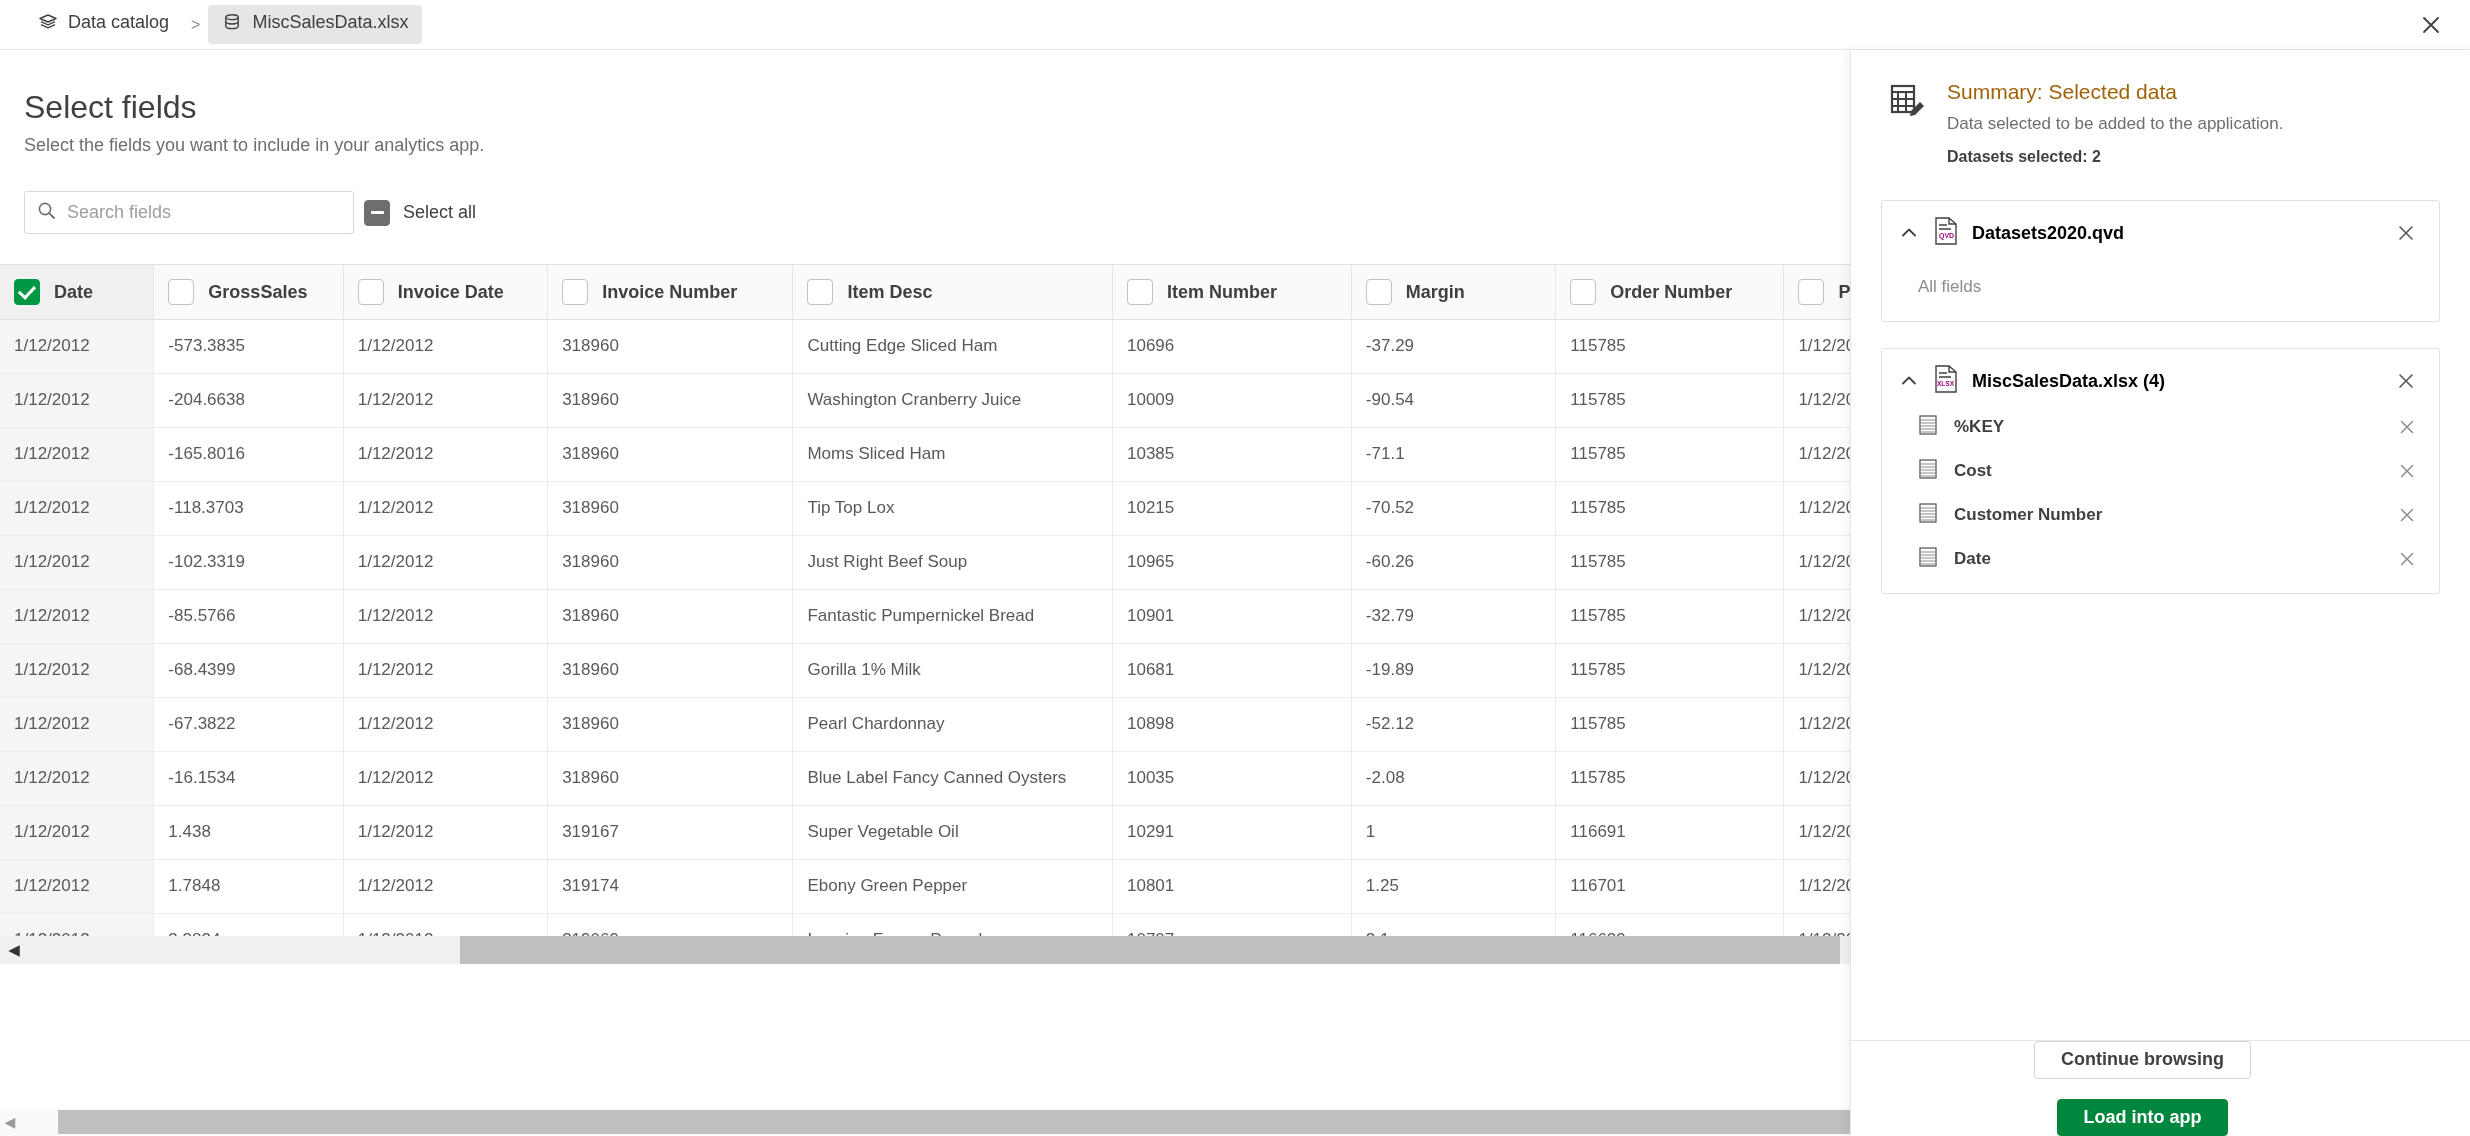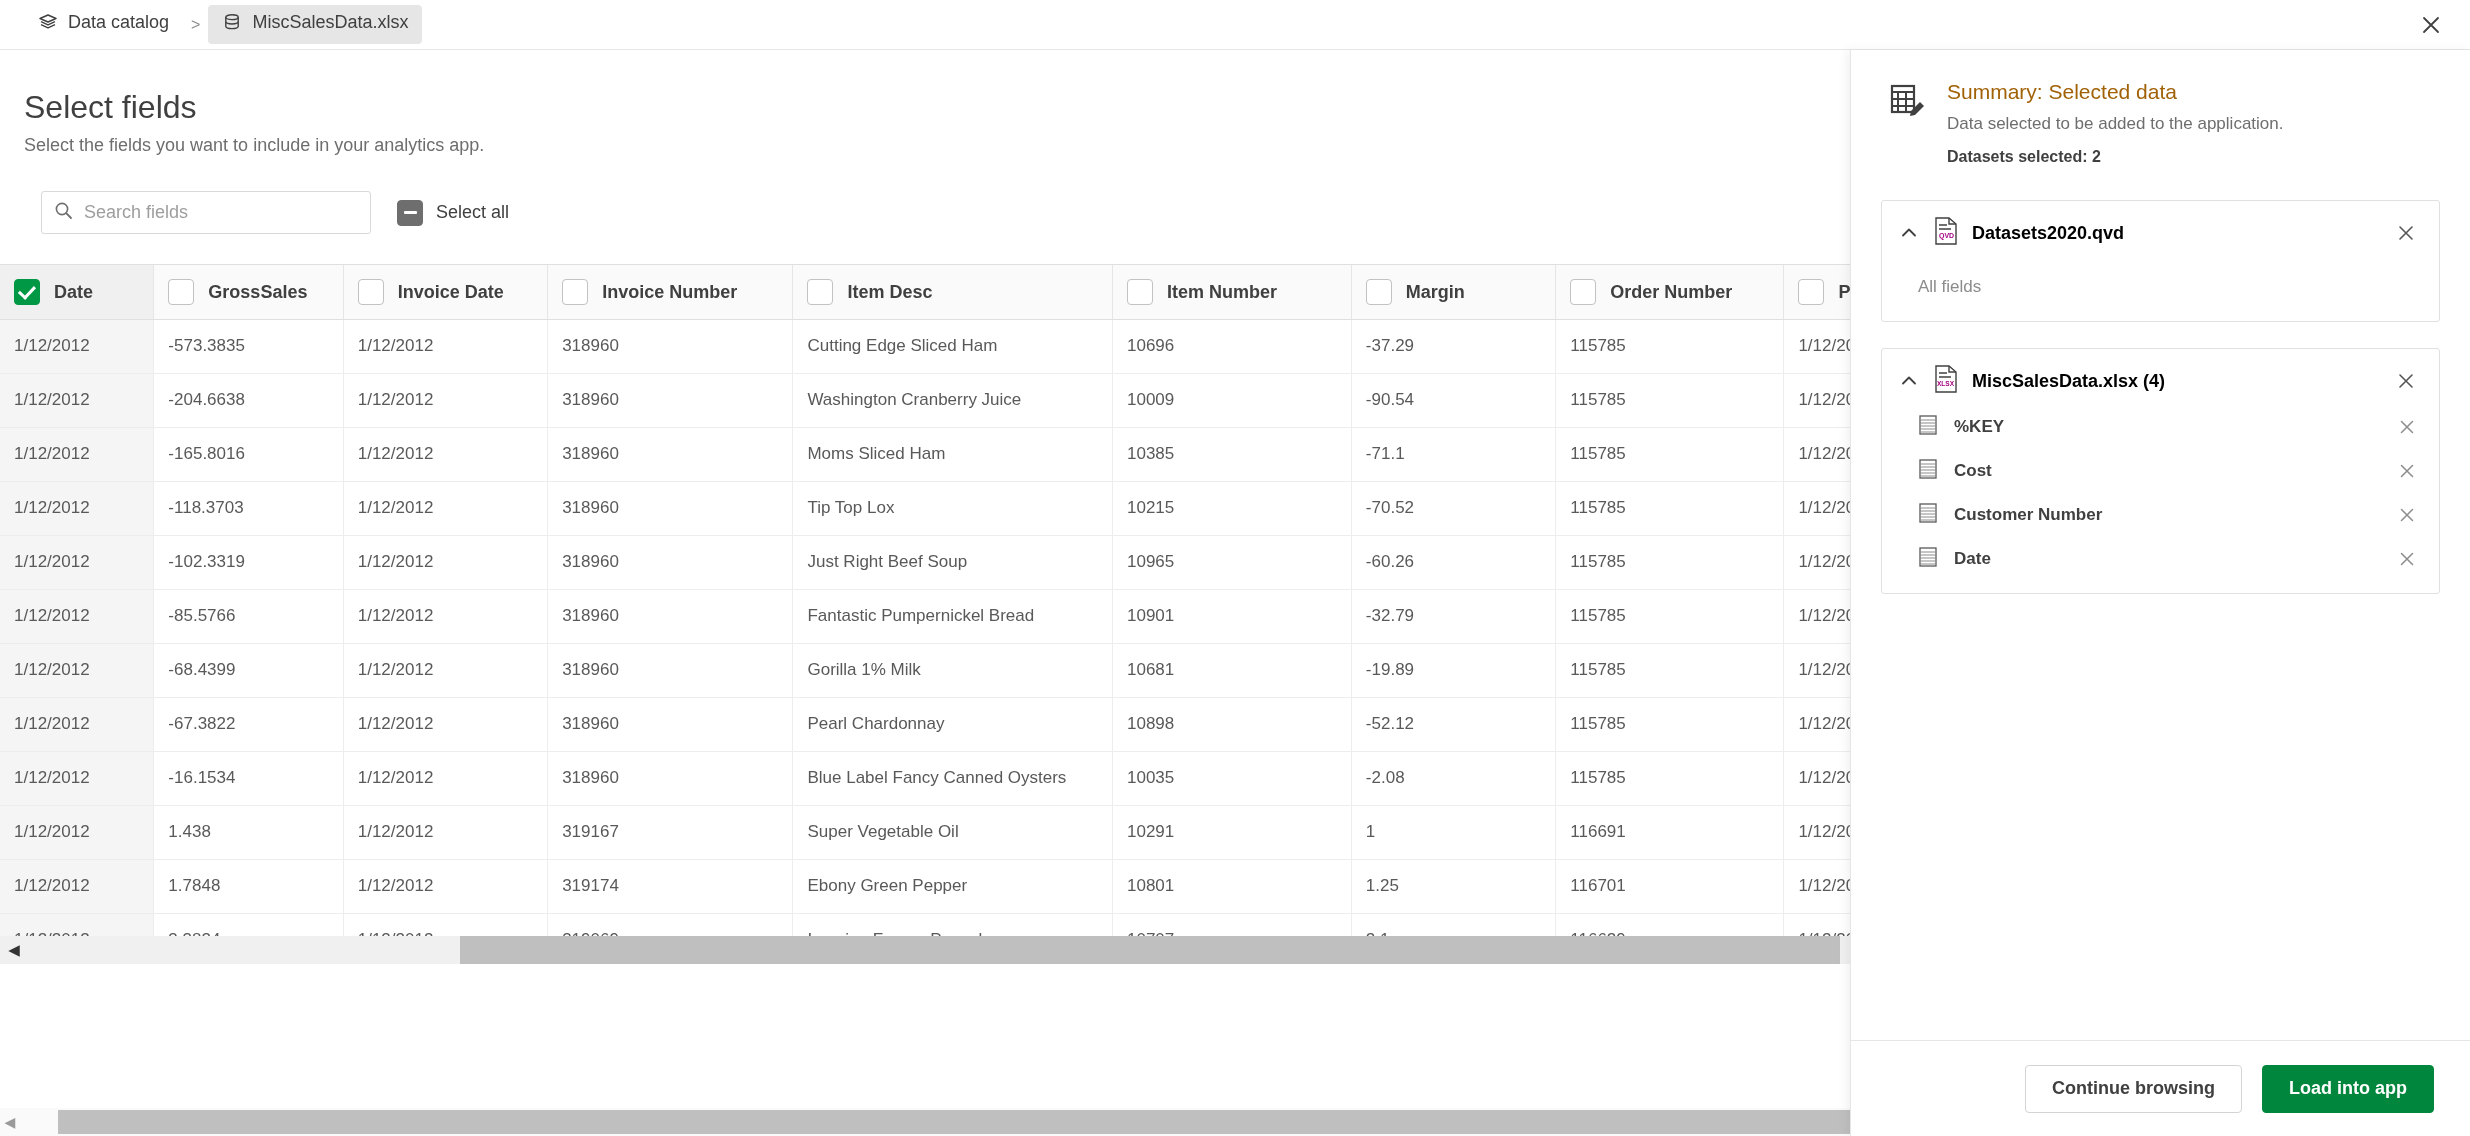--- a/index.html
+++ b/index.html
@@ -39,22 +39,21 @@
 
   
   .page-head { padding: 38px 0 0 24px; }
   .page-title { font-size: 32px; font-weight: 400; color: #404040; line-height: 1.2; }
   .page-sub { font-size: 18px; color: #6e6e6e; margin-top: 9px; }
 
   
   .controls {
     display: flex; align-items: center;
     padding: 35px 0 0 24px;
-    gap: 26px;
-    margin-left: 17px;
+    gap: 10px;
   }
   .search-box {
     width: 330px; height: 43px;
     border: 1px solid #d9d9d9; border-radius: 3px;
     display: flex; align-items: center;
     padding: 0 12px; gap: 11px;
     background: #fff;
   }
   .search-box input {
     border: 0; outline: 0; font-size: 18px; color: #404040;
@@ -187,21 +186,21 @@
     display: flex; align-items: center; gap: 16px;
     padding: 9px 20px 9px 36px;
   }
   .field-name { font-size: 17px; font-weight: 700; color: #404040; flex: 1; }
   .field-x { width: 24px; height: 24px; display: flex; align-items: center; justify-content: center; cursor: pointer; color: #8c8c8c; flex:0 0 auto;}
 
   .panel-foot {
     border-top: 1px solid #e6e6e6;
     height: 96px;
     display: flex; align-items: center; justify-content: flex-end;
-    gap: 20px; padding-right: 36px;
+    gap: 20px; padding-right: 36px; flex-direction: column;
   }
   .btn {
     height: 48px; border-radius: 4px; font-size: 18px; font-weight: 700;
     display: flex; align-items: center; justify-content: center;
     cursor: pointer; padding: 0 26px;
     font-family: "Liberation Sans", sans-serif;
   }
   .btn-secondary { background: #fff; border: 1px solid #d4d4d4; color: #404040; }
   .btn-primary { background: #00873d; border: 1px solid #00873d; color: #fff; }
 </style>

